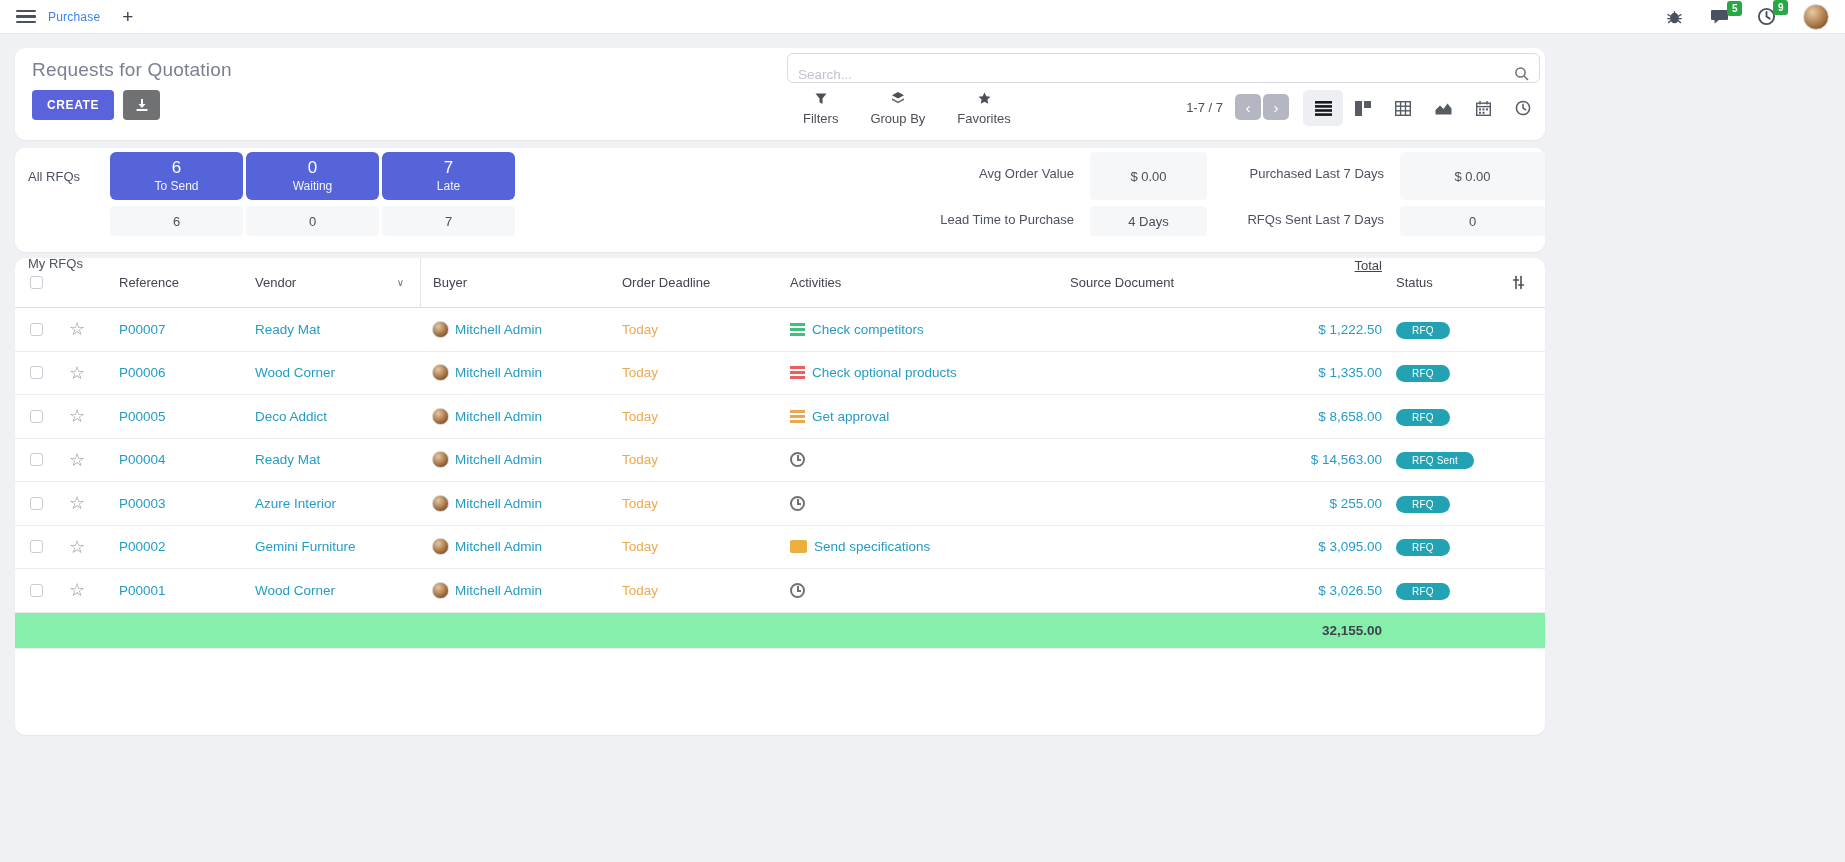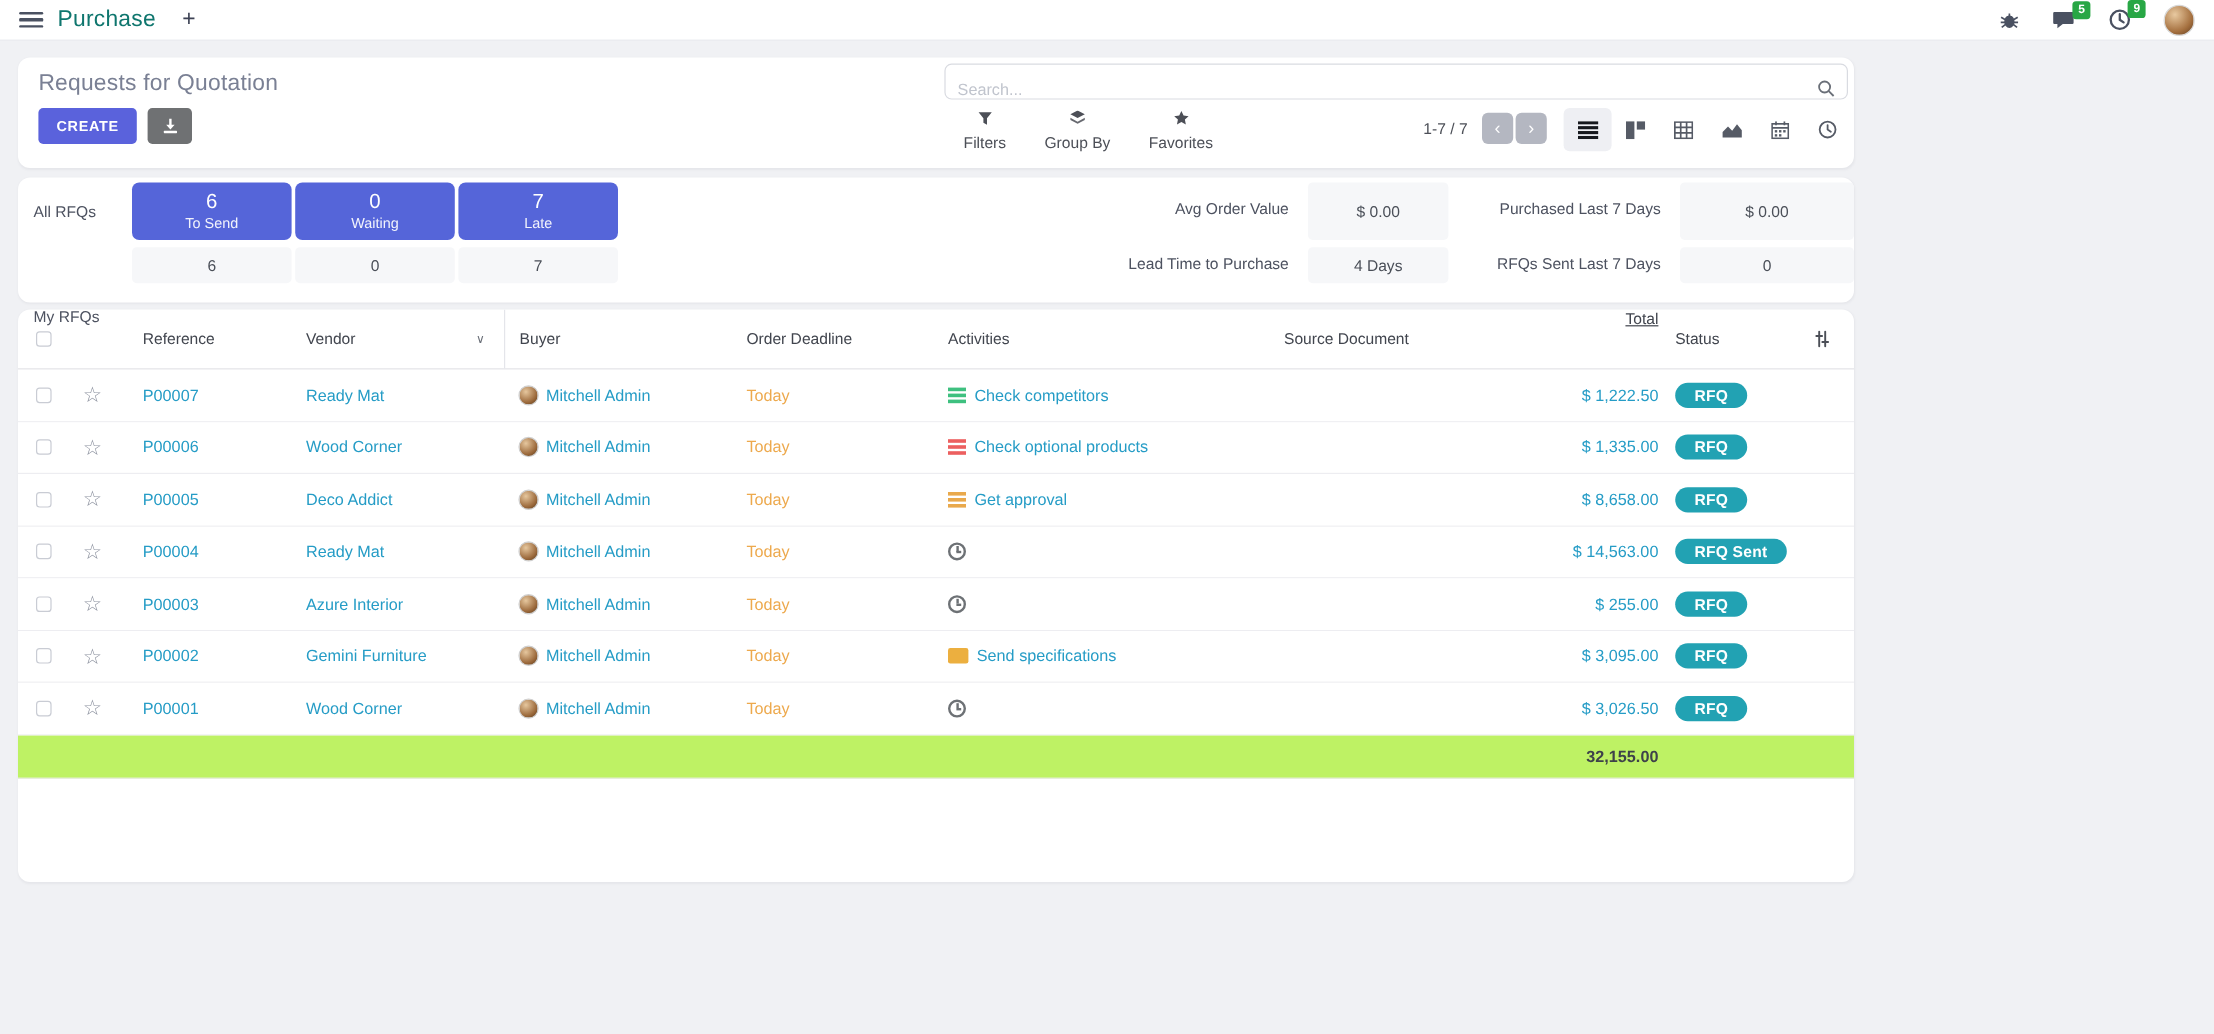--- a/index.html
+++ b/index.html
@@ -5,21 +5,21 @@
   * { box-sizing: border-box; margin: 0; padding: 0; }
   html,body { width:1845px; height:862px; overflow:hidden; }
   body { background:#f0f1f4; font-family:"Liberation Sans", sans-serif; color:#42464f; }
 
   
   .navbar { height:34px; background:#fff; border-bottom:1px solid #e7e8ed;
             display:flex; align-items:center; padding:0 16px; }
   .burger { width:20px; height:14px; position:relative; cursor:pointer; margin-right:12px; }
   .burger i { position:absolute; left:0; width:20px; height:2.6px; background:#4a5161; border-radius:1px; }
   .burger i:nth-child(1){top:0} .burger i:nth-child(2){top:5.5px} .burger i:nth-child(3){top:11px}
-  .app-name { font-size:19px; color:#0f766e; letter-spacing:.2px; }
+  .app-name { font-size:12px; color:#3b82f6; letter-spacing:.2px; }
   .add-tab { font-size:19px; color:#3d4254; margin-left:22px; cursor:pointer; line-height:1; }
   .nav-right { margin-left:auto; display:flex; align-items:center; gap:27px; }
   .nav-ico { position:relative; display:flex; align-items:center; cursor:pointer; }
   .nav-badge { position:absolute; top:-7px; right:-12px; background:#28a745; color:#fff;
                font-size:10px; font-weight:700; padding:1px 4.5px; border-radius:3px; line-height:1.3; }
   .avatar { width:26px; height:26px; border-radius:50%;
             background:radial-gradient(circle at 35% 30%, #e8c9a0, #a5703f 62%, #5c3a1e); border:1px solid #d8d8d8; }
 
   
   .content { width:1530px; margin-left:15px; }
@@ -67,41 +67,41 @@
                align-items:center; justify-content:center; color:#4a4f58; }
 
   
   .table-card { margin-top:6px; min-height:477px; overflow:hidden; }
   .thead { display:flex; height:50px; border-bottom:1px solid #dcdde2; font-size:13px;
            color:#41454e; font-weight:500; }
   .thead > span { display:flex; align-items:center; }
   .thead .c-buyer { border-left:1px solid #e4e5ea; }
   .trow { display:flex; height:43.5px; align-items:center; border-bottom:1px solid #ededf1;
           font-size:13.5px; background:#fff; }
-  .tfoot { display:flex; height:36px; align-items:center; background:#bef264;
+  .tfoot { display:flex; height:36px; align-items:center; background:#86efac;
            border-bottom:1px solid #ededf1; font-size:13.5px; }
   .c-check { width:42px; display:flex; justify-content:center; }
   .c-star  { width:40px; display:flex; justify-content:center; }
   .c-ref   { width:158px; padding-left:22px; }
   .c-vendor{ width:165px; display:flex; align-items:center; }
   .c-buyer { width:200px; display:flex; align-items:center; gap:6px; padding-left:12px; }
   .c-deadline{ width:170px; padding-left:2px; }
   .c-activity{ width:280px; display:flex; align-items:center; }
   .c-source{ width:180px; }
   .c-total { width:132px; text-align:right; }
   .c-status{ width:110px; padding-left:14px; }
   .c-adjust{ flex:1; display:flex; justify-content:center; align-items:center; }
   .cb { width:13px; height:13px; border:1.5px solid #c9ccd4; border-radius:3px; background:#fff; cursor:pointer; }
   .star { font-size:18px; color:#8e93a0; cursor:pointer; line-height:1; }
   .link { color:#259cc6; cursor:pointer; }
   .deadline { color:#eda94d; }
   .sort-chev { margin-left:auto; margin-right:16px; color:#6a6f78; font-size:10px; }
   .avatar-sm { width:17px; height:17px; border-radius:50%; flex:none;
                background:radial-gradient(circle at 35% 30%, #e6c79e, #9c6a3c 62%, #553517); border:1px solid #cfcfcf; }
-  .pill { background:#22a2b3; color:#fff; font-size:13px; font-weight:700; padding:3px 16px;
+  .pill { background:#22a2b3; color:#fff; font-size:10px; font-weight:400; padding:3px 16px;
           border-radius:11px; letter-spacing:.2px; white-space:nowrap; }
   .total-sum { font-weight:700; color:#3e424a; }
 
   
   .act { display:inline-block; margin-right:7px; flex:none; }
   .act-tasks { width:15px; height:13px;
     background:linear-gradient(currentColor,currentColor) 0 0/15px 3px no-repeat,
                linear-gradient(currentColor,currentColor) 0 5px/15px 3px no-repeat,
                linear-gradient(currentColor,currentColor) 0 10px/15px 3px no-repeat; }
   .act-clock { width:15px; height:15px; border:2px solid currentColor; border-radius:50%; position:relative; }

